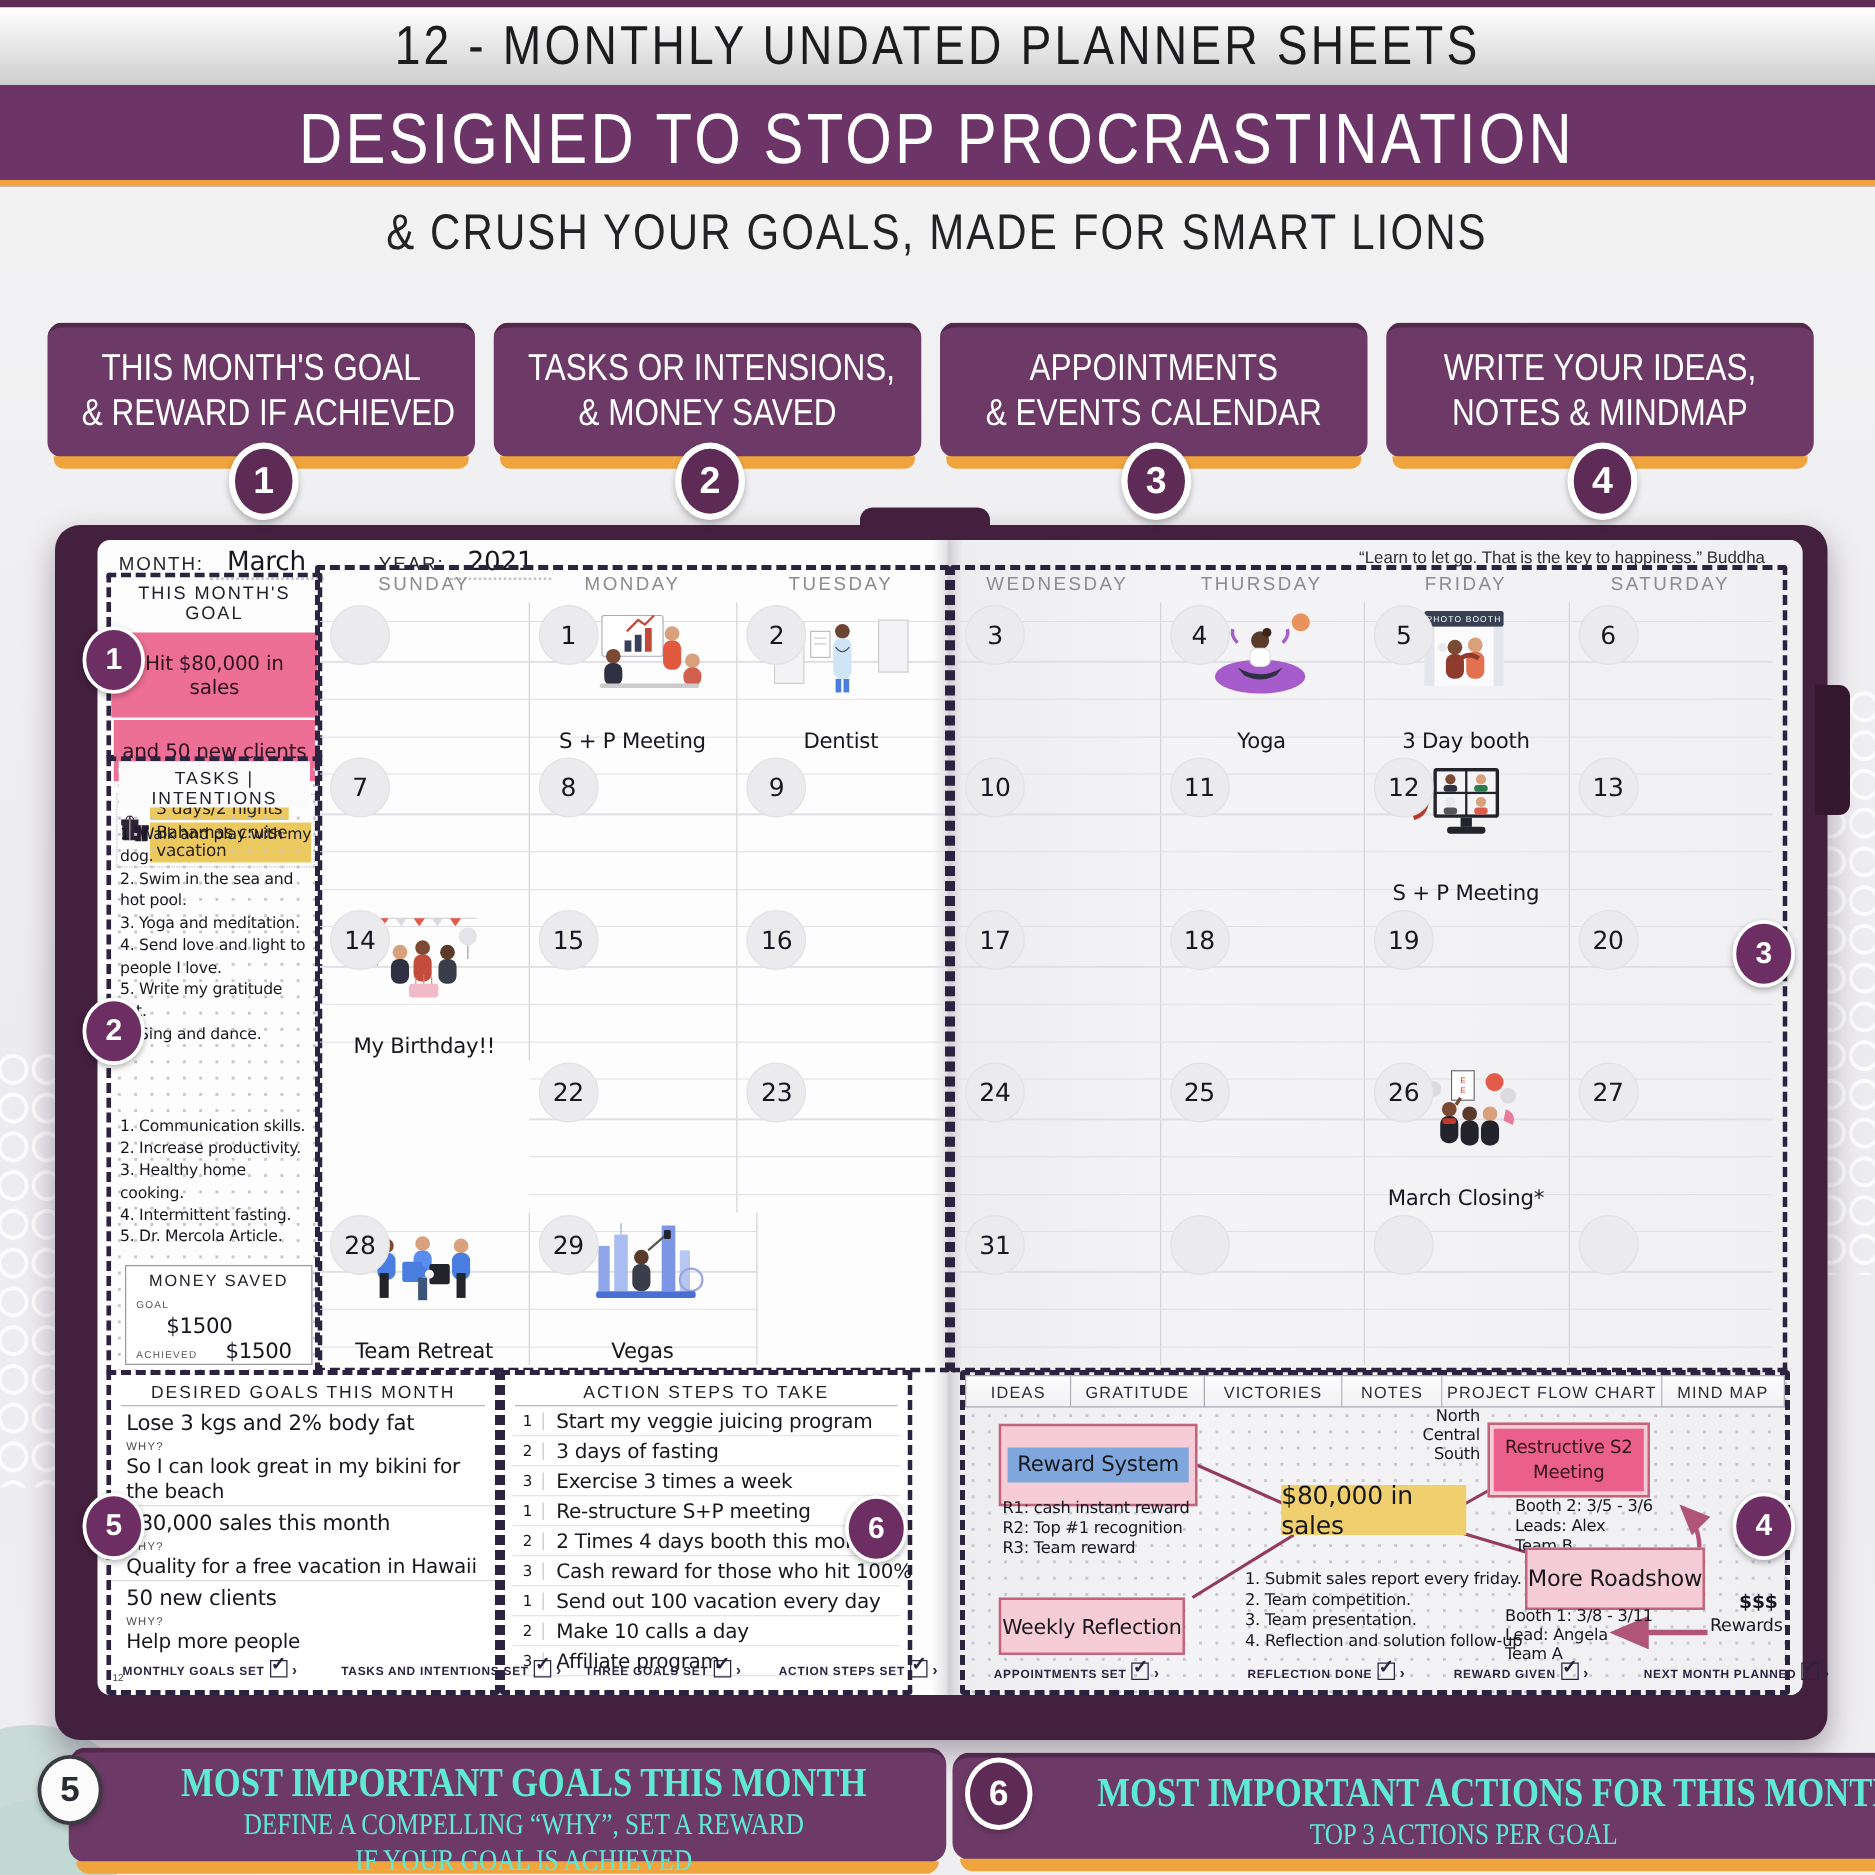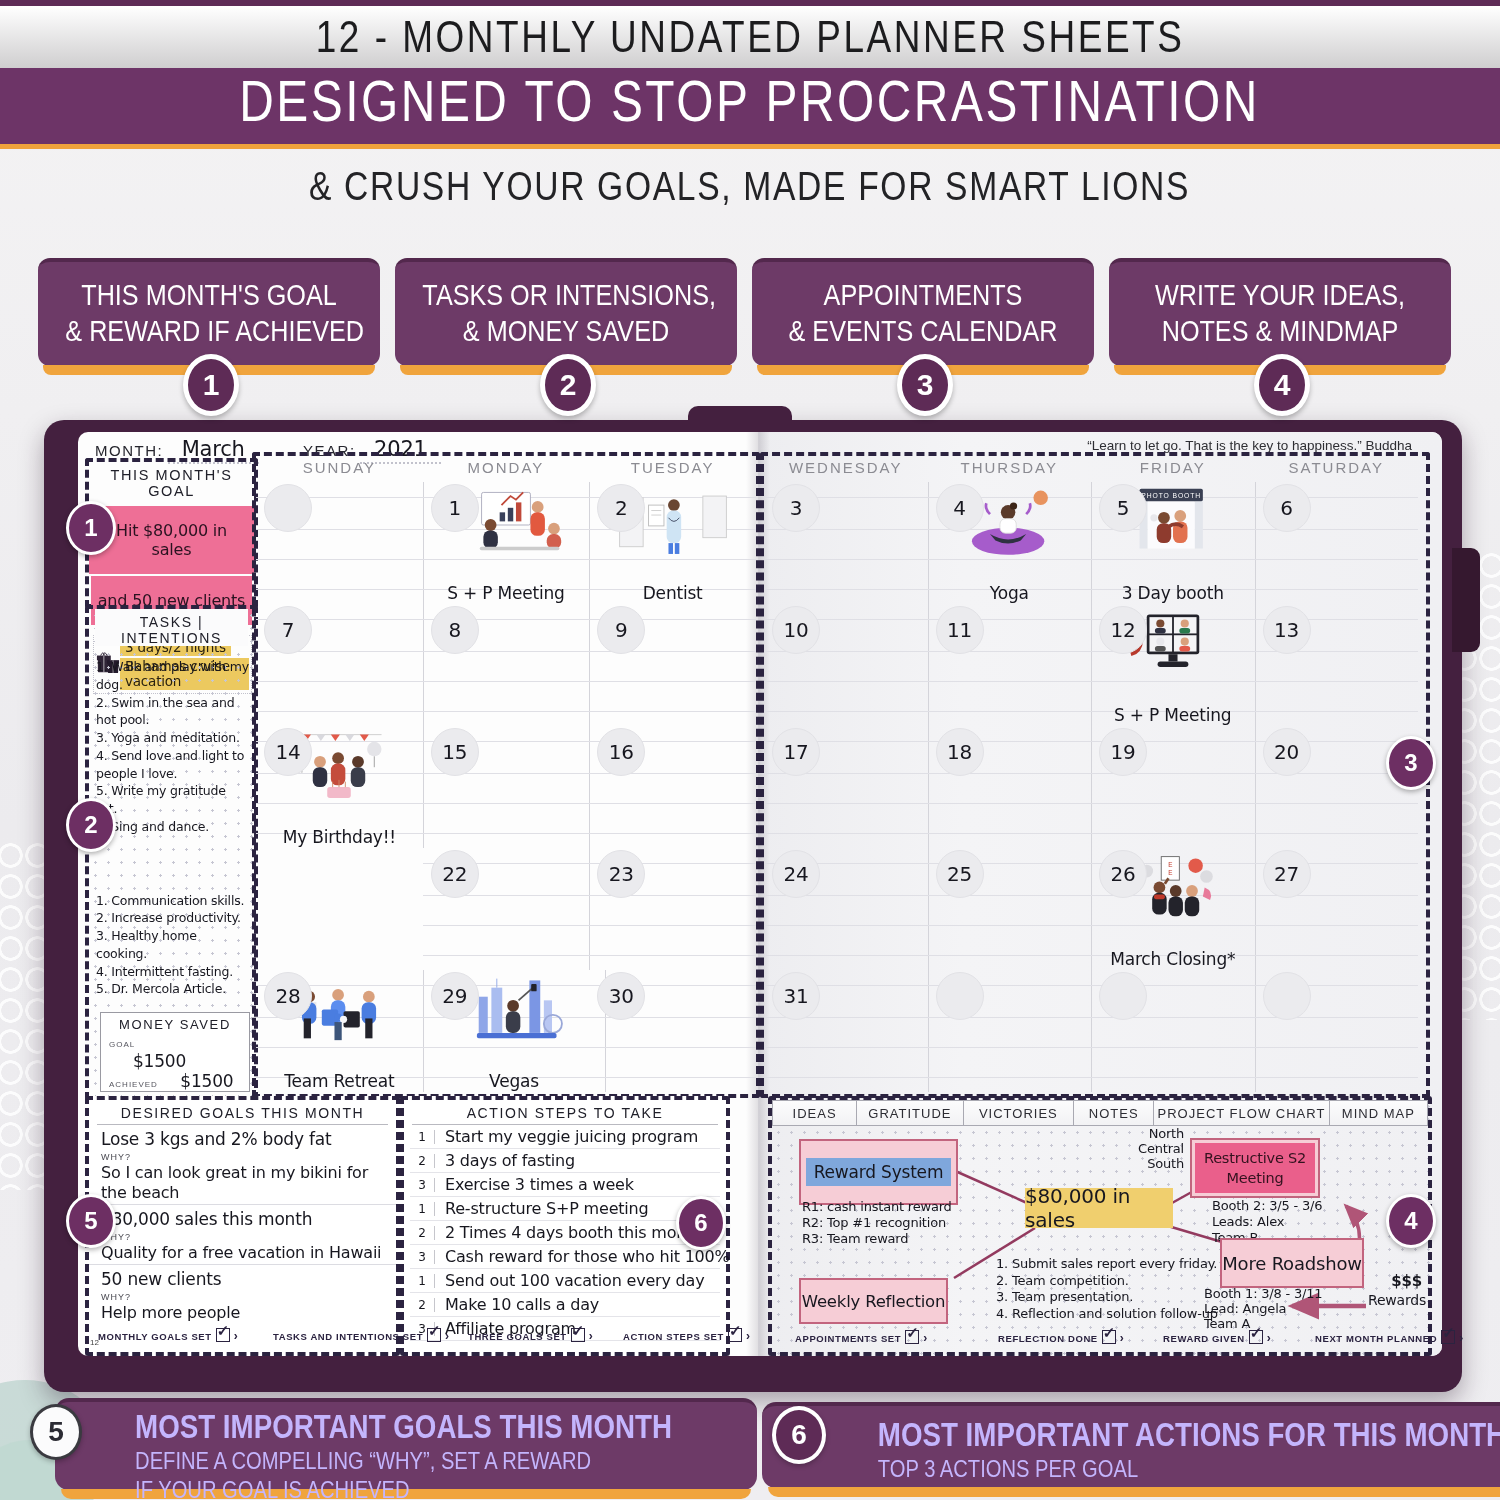--- a/index.html
+++ b/index.html
@@ -9,21 +9,21 @@
   .abs{position:absolute;}
   .condx{display:inline-block;transform:scaleX(.84);transform-origin:50% 50%;white-space:nowrap;}
   .hw{font-family:"DejaVu Sans",sans-serif;color:#17171f;letter-spacing:-.2px;}
 
   
   .topstrip{left:0;top:0;width:1500px;height:6px;background:#5e2b56;}
   .band1{left:0;top:6px;width:1500px;height:62px;background:linear-gradient(180deg,#ffffff,#cfcecf);
          display:flex;align-items:center;justify-content:center;font-size:44px;color:#1c1c1e;
          letter-spacing:3px;font-weight:500;}
   .band2{left:0;top:68px;width:1500px;height:76px;background:#6d3467;border-bottom:5px solid #efa33c;
-         display:flex;align-items:flex-start;justify-content:center;font-size:57px;color:#fff;
+         display:flex;align-items:flex-end;justify-content:center;font-size:57px;color:#fff;
          letter-spacing:3px;font-weight:500;}
   .band3{left:0;top:152px;width:1500px;height:68px;display:flex;align-items:center;justify-content:center;
          font-size:40px;color:#232326;letter-spacing:2px;font-weight:500;}
 
   
   .callout{position:absolute;top:258px;width:342px;height:104px;background:#6d3a67;border-radius:12px;
            border-top:4px solid #53284d;color:#fff;text-align:center;z-index:3;}
   .callout::after{content:"";position:absolute;left:5px;right:5px;bottom:-9px;height:10px;
                   background:#f0a43d;border-radius:0 0 8px 8px;z-index:-1;}
   .callout .cl{display:block;font-size:30px;line-height:36px;font-weight:500;}
@@ -95,22 +95,22 @@
   .chklabel{position:absolute;font-size:9.5px;letter-spacing:.6px;color:#2b2340;font-weight:600;white-space:nowrap;}
   .chk{display:inline-block;width:12px;height:12px;border:1.6px solid #2b2340;margin:0 1px 0 4px;position:relative;top:2px;}
   .chk::after{content:"\2713";position:absolute;left:0px;top:-7px;font-size:15px;font-weight:700;color:#2b2340;}
   .chkarr::after{content:"\203A";font-size:12px;margin-left:3px;color:#2b2340;}
 
   .sbadge{position:absolute;width:44px;height:48px;border-radius:50%;background:#6d2f63;border:3px solid #fff;
           color:#fff;font-size:24px;font-weight:600;display:flex;align-items:center;justify-content:center;
           box-shadow:0 2px 5px rgba(0,0,0,.3);z-index:5;}
 
   
-  .bcall{position:absolute;background:#6d3a67;border-radius:14px;color:#c4b5fd;z-index:3;
-         border-top:4px solid #53284d;}
+  .bcall{position:absolute;background:#6d3a67;border-radius:14px;color:#5eead4;text-align:center;z-index:3;
+         border-top:4px solid #53284d;font-family:Liberation Serif, serif;}
   .bcall::after{content:"";position:absolute;left:6px;right:6px;bottom:-9px;height:10px;background:#f0a43d;
                 border-radius:0 0 10px 10px;z-index:-1;}
   .bc-title{display:block;font-size:33px;font-weight:600;line-height:38px;padding-top:6px;}
   .bc-line{display:block;font-size:24px;line-height:29px;font-weight:500;}
   .bbadge{position:absolute;width:46px;height:50px;border-radius:50%;display:flex;align-items:center;
           justify-content:center;font-size:28px;font-weight:700;z-index:4;box-shadow:0 2px 5px rgba(0,0,0,.25);}
   .badge-light{background:#fbfbfc;border:3px solid #3a3a40;color:#2b2b33;}
   .badge-dark{background:#5e2b56;border:4px solid #fff;color:#fff;}
 
   
@@ -366,25 +366,20 @@
               <rect x="98" y="28" width="9" height="36" fill="#b8c6f2"></rect>
               <circle cx="108" cy="54" r="10" fill="none" stroke="#9aa8d8" stroke-width="2"></circle>
               <circle cx="64" cy="34" r="6.5" fill="#5a3a2a"></circle>
               <rect x="56" y="40" width="16" height="24" rx="7" fill="#3a3d4a"></rect>
               <line x1="70" y1="28" x2="86" y2="14" stroke="#555" stroke-width="2"></line>
               <rect x="84" y="10" width="6" height="8" rx="1" fill="#23232b"></rect>
               <rect x="24" y="64" width="88" height="6" rx="2" fill="#4a6fd4"></rect>
             </svg></span><div class="daycircle">
             <span class="hw">29</span>
           </div><div class="evt hw">Vegas</div></div>
-        <div class="cell" style="left: 333.333px; top: 514px; width: 166.667px; height: 122px;">
-          <div class="daycircle">
-            <span class="hw">30</span>
-          </div>
-        </div>
       </div>
     <div class="dashbox" id="calR" style="left:682px;top:20px;width:662px;height:638px;">
         <span class="wd" style="left: 0px; width: 163.5px;">WEDNESDAY</span>
         <span class="wd" style="left: 163.5px; width: 163.5px;">THURSDAY</span>
         <span class="wd" style="left: 327px; width: 163.5px;">FRIDAY</span>
         <span class="wd" style="left: 490.5px; width: 163.5px;">SATURDAY</span>
         <div class="cell sep" style="left: 0px; top: 26px; width: 163.5px; height: 122px;">
           <div class="daycircle">
             <span class="hw">3</span>
           </div>

